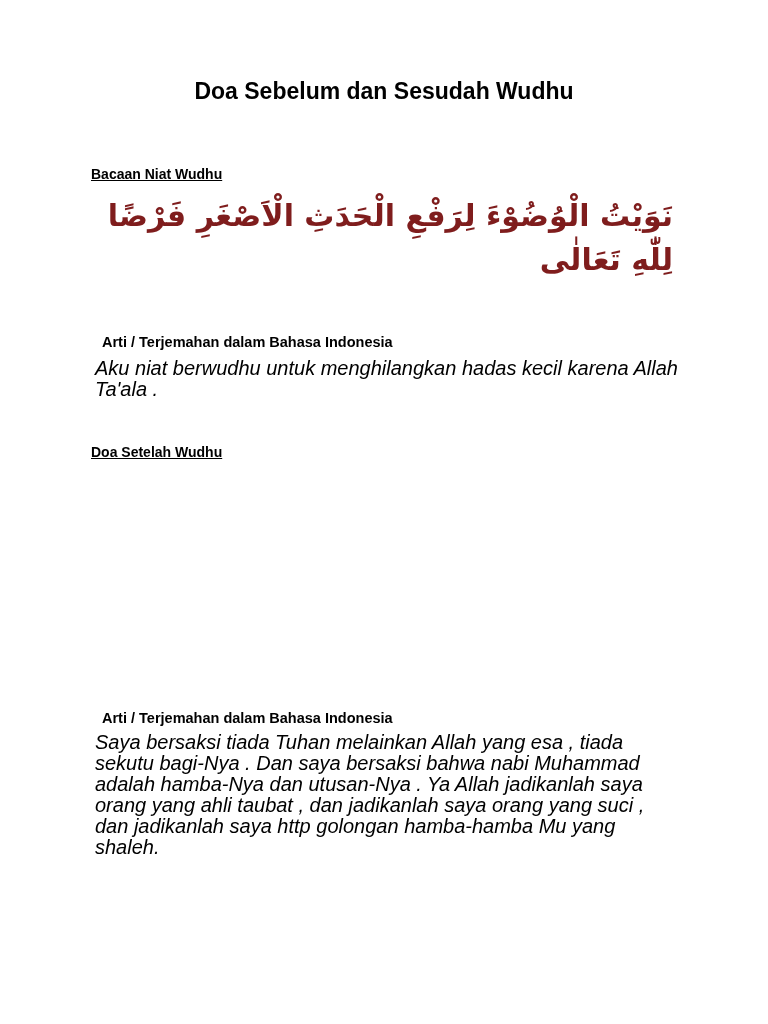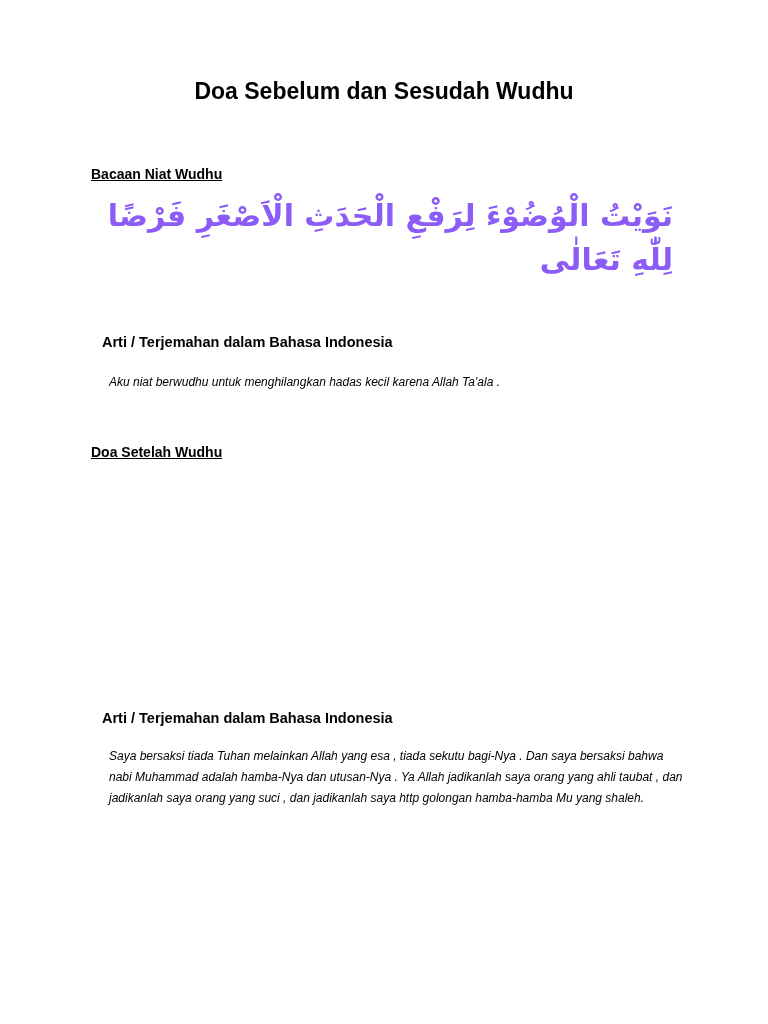--- a/index.html
+++ b/index.html
@@ -1,22 +1,22 @@
 <!DOCTYPE html>
 <html><head>
 <meta charset="utf-8">
 <style>
   html, body { margin: 0; padding: 0; background: #ffffff; }
   body { width: 768px; height: 1024px; position: relative; overflow: hidden; color: #000; font-family: "Liberation Sans", sans-serif; }
   .page { position: absolute; left: 0; top: 0; width: 768px; height: 1024px; background: #fff; }
   .title { position: absolute; top: 78px; left: 0; width: 768px; text-align: center; font-size: 23px; font-weight: bold; margin: 0; }
   .h2 { position: absolute; left: 91px; font-size: 14px; font-weight: bold; text-decoration: underline; margin: 0; }
   .sub { position: absolute; left: 91px; font-size: 14.5px; font-weight: bold; margin: 11px; }
-  .para { position: absolute; left: 91px; font-size: 12px; font-style: italic; line-height: 21px; margin: 18px; }
-  .arabic { position: absolute; direction: rtl; text-align: right; font-family: "DejaVu Sans", sans-serif; color: #8b5cf6; margin: 0; }
+  .para { position: absolute; left: 91px; font-size: 20px; font-style: italic; line-height: 21px; margin: 4px; }
+  .arabic { position: absolute; direction: rtl; text-align: right; font-family: "DejaVu Sans", sans-serif; color: #7f1d1d; margin: 0; }
   .ar1 { left: 88px; top: 194px; width: 585px; font-size: 30px; line-height: 44px; font-weight: bold; }
   .ar2 { left: 88px; top: 492px; width: 585px; font-size: 24px; line-height: 46px; color: #222; }
   .src { position: absolute; left: 91px; top: 877px; width: 590px; font-family: "DejaVu Sans", sans-serif; font-style: italic; font-size: 12.5px; line-height: 22px; margin: 0; color: #111; }
 </style>
 </head>
 <body>
 
 <div class="page">
   <h1 class="title">Doa Sebelum dan Sesudah Wudhu</h1>
 

